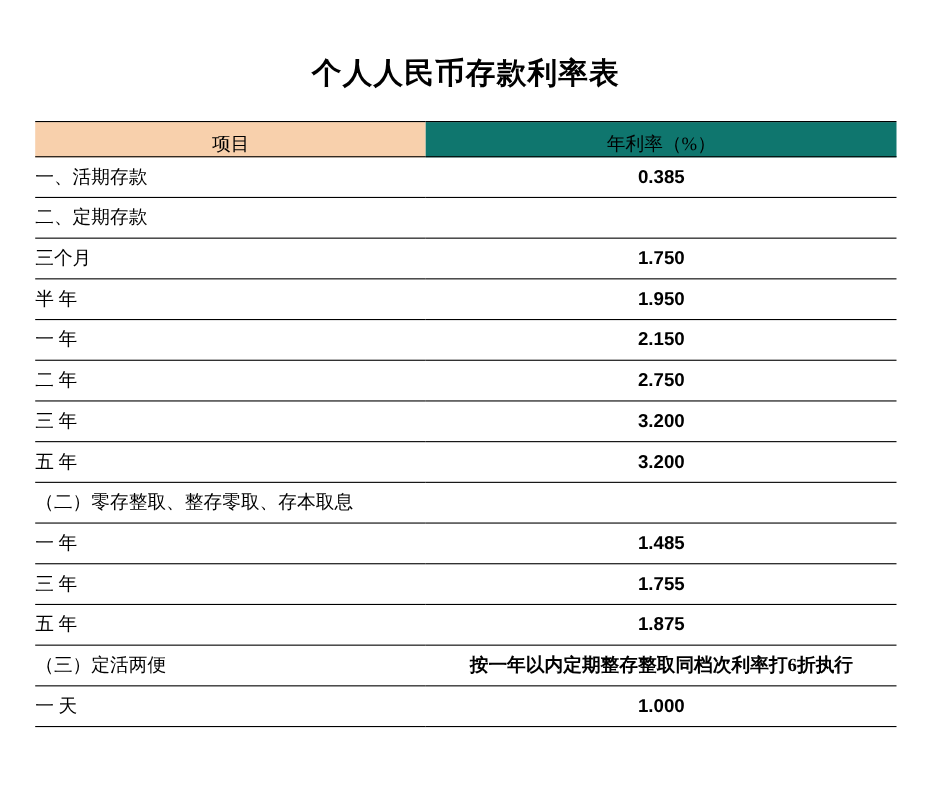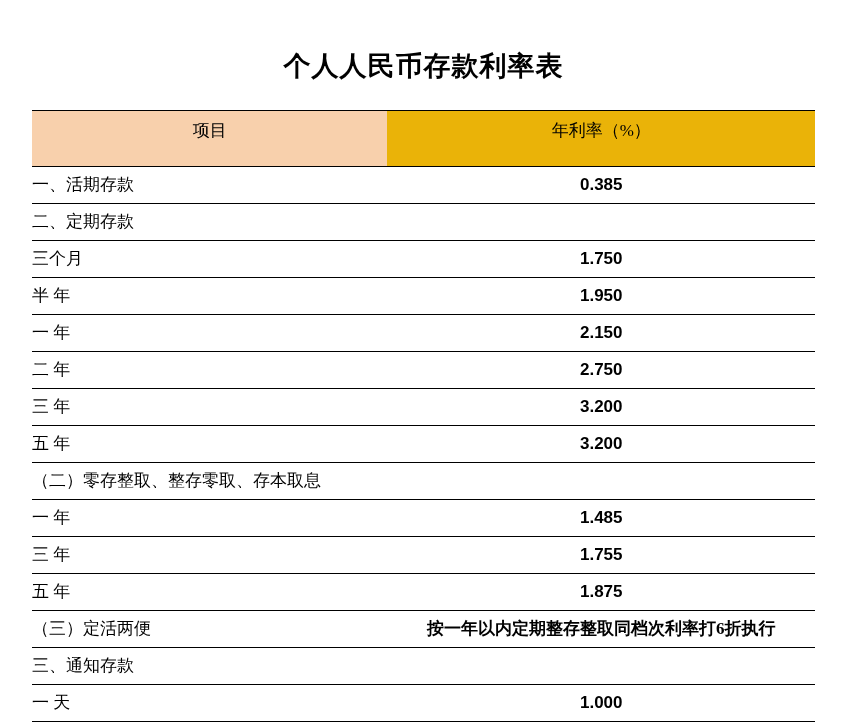--- a/index.html
+++ b/index.html
@@ -38,21 +38,21 @@
   }
   table.rate-table col.c1 { width: 45.4%; }
   table.rate-table col.c2 { width: 54.6%; }
 
   table.rate-table th {
     background: #f8d0ac;
     font-family: "Liberation Serif", serif;
     font-size: 17px;
     font-weight: normal;
     text-align: center;
-    padding: 8px 0 24px 0;
+    padding: 8px 0 0 0;
     border-top: 1px solid #000;
     border-bottom: 1px solid #000;
   }
   table.rate-table td {
     font-size: 17px;
     padding: 6px 0 7px 0;
     border-bottom: 1px solid #000;
     height: 20px;
     vertical-align: middle;
   }
@@ -87,21 +87,21 @@
   <div class="title">个人人民币存款利率表</div>
 
   <table class="rate-table">
     <colgroup>
       <col class="c1">
       <col class="c2">
     </colgroup>
     <thead>
       <tr>
         <th style="background: rgb(248, 208, 172);">项目</th>
-        <th style="background: #eab308;">年利率（%）</th>
+        <th style="background: #0f766e;">年利率（%）</th>
       </tr>
     </thead>
     <tbody id="table-body">
         <tr>
           <td class="label ind0">一、活期存款</td>
           <td class="value">0.385</td>
         </tr>
         <tr>
           <td class="label ind0">二、定期存款</td>
           <td class="value"></td>
@@ -144,23 +144,19 @@
         </tr>
         <tr>
           <td class="label ind2">五  年</td>
           <td class="value">1.875</td>
         </tr>
         <tr>
           <td class="label ind1">（三）定活两便</td>
           <td class="value text-val">按一年以内定期整存整取同档次利率打6折执行</td>
         </tr>
         <tr>
-          <td class="label ind0">三、通知存款</td>
-          <td class="value"></td>
-        </tr>
-        <tr>
           <td class="label ind2">一  天</td>
           <td class="value">1.000</td>
         </tr>
       </tbody>
   </table>
 
 </div>
 
 </body></html>

